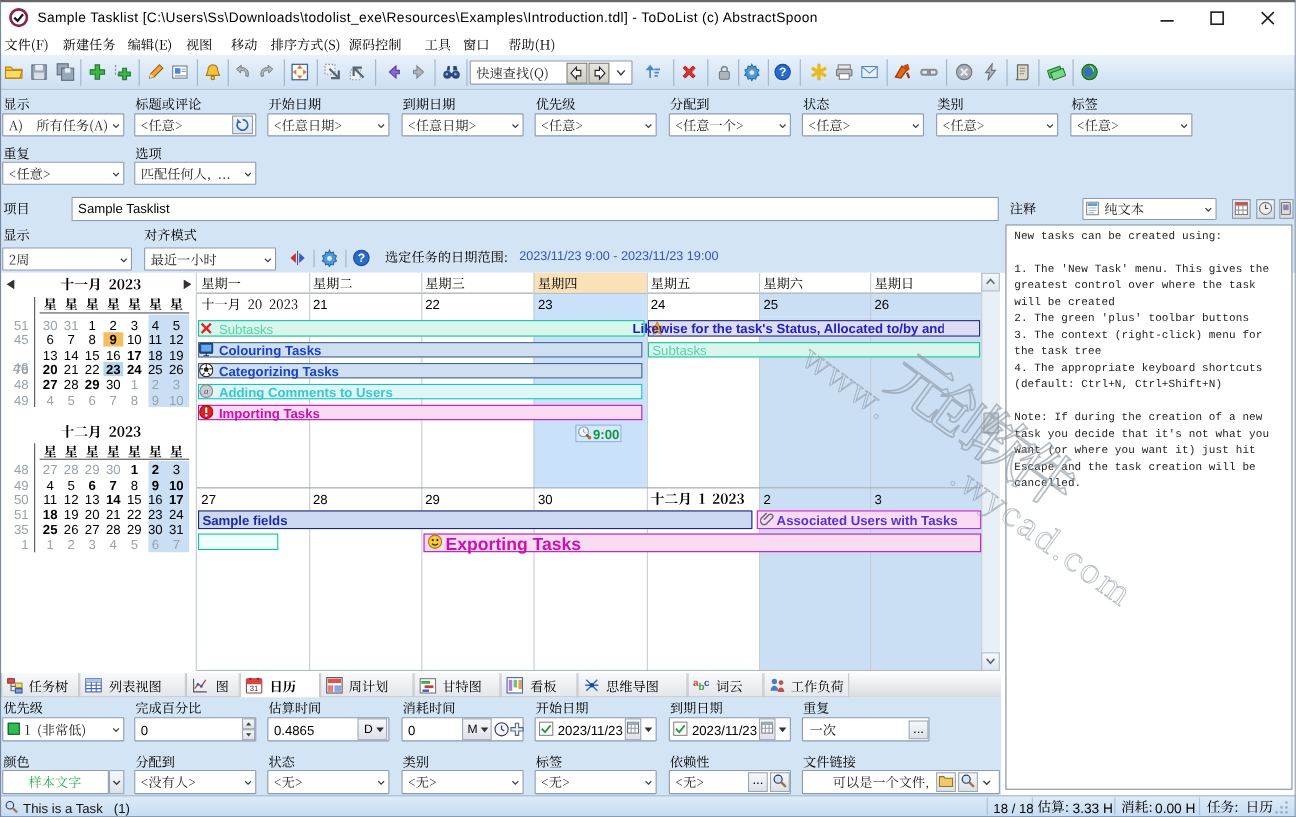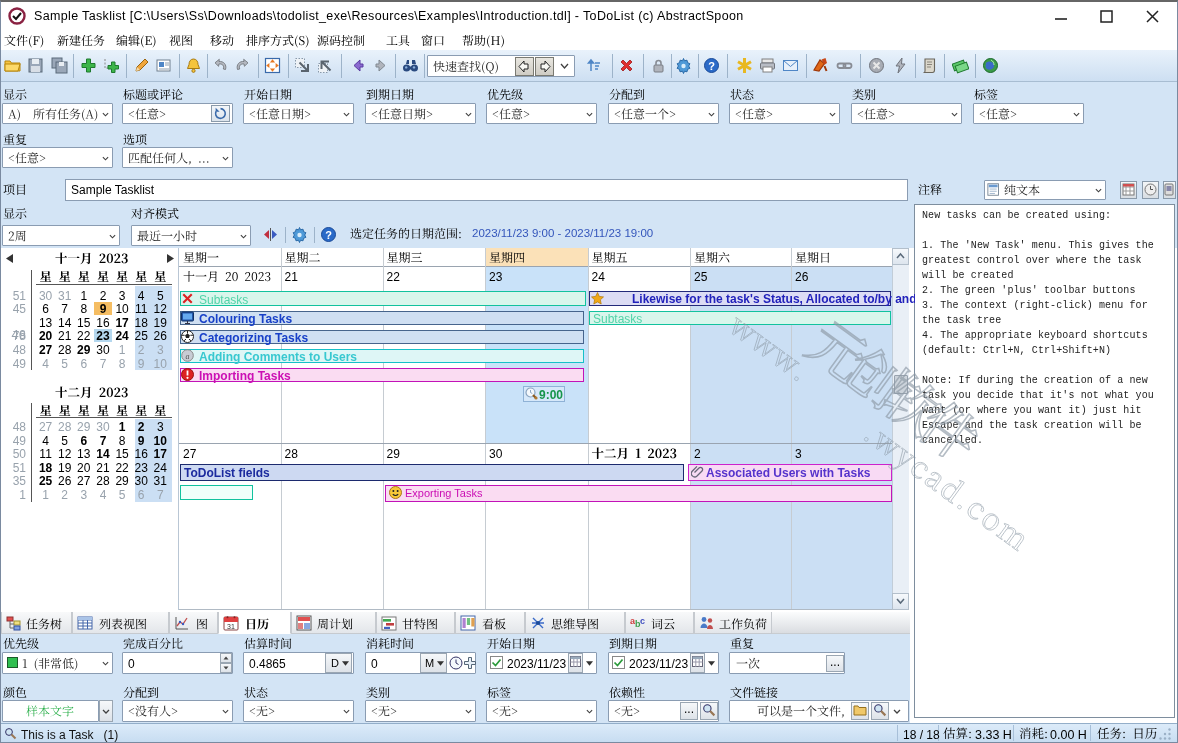--- a/index.html
+++ b/index.html
@@ -424,21 +424,21 @@
 <div class="t" style="left:795px;top:447px">3</div>
 <div class="a" style="left:179.5px;top:291px;width:406px;height:14.5px;background:#d9f6ec;border:1px solid #12c29e;overflow:hidden;z-index:5"></div>
 <svg class="a" style="left:181px;top:292px;width:13px;height:13px;z-index:6" viewBox="0 0 13 13">
     <path d="M1.5 3l1.5-1.5L6.5 5 10 1.5 11.5 3 8 6.5l3.5 3.5-1.5 1.5L6.5 8 3 11.5 1.5 10 5 6.5z" fill="#dd2222"></path>
   </svg>
 <div class="t" style="left:199px;top:292.5px;color:#52d3a8;font-weight:normal;font-size:12px;z-index:6">Subtasks</div>
 <div class="a" style="left:589px;top:291px;width:302px;height:14.5px;background:#dcdcf4;border:1px solid #232a7a;overflow:hidden;z-index:5"></div>
 <svg class="a" style="left:591px;top:291.5px;width:13px;height:13px;z-index:6" viewBox="0 0 13 13">
     <path d="M6.5 0.5l1.8 3.9 4.2.5-3.1 2.9.8 4.2-3.7-2.1-3.7 2.1.8-4.2L.5 4.9l4.2-.5z" fill="#f0a818" stroke="#b07808" stroke-width="0.7"></path>
   </svg>
-<div class="t" style="left:632px;top:292px;color:#2222bb;font-weight:bold;font-size:12px;max-width:283px;overflow:hidden;z-index:6">Likewise for the task's Status, Allocated to/by and</div>
+<div class="t" style="left:575px;top:292px;color:#2222bb;font-weight:bold;font-size:12px;max-width:283px;overflow:hidden;z-index:6">Likewise for the task's Status, Allocated to/by and</div>
 <div class="a" style="left:179.5px;top:310.5px;width:404.5px;height:14.5px;background:#cfdff2;border:1px solid #46648c;overflow:hidden;z-index:5"></div>
 <svg class="a" style="left:181px;top:311px;width:13px;height:13px;z-index:6" viewBox="0 0 13 13">
     <rect x="0.5" y="1" width="12" height="9" rx="1" fill="#2255aa" stroke="#113366"></rect>
     <rect x="2" y="2.5" width="9" height="6" fill="#66aaee"></rect>
     <path d="M4 12.5h5M6.5 10v2.5" stroke="#334"></path>
   </svg>
 <div class="t" style="left:199px;top:312px;color:#1840c8;font-weight:bold;font-size:12px;z-index:6">Colouring Tasks</div>
 <div class="a" style="left:589px;top:310.5px;width:302px;height:14.5px;background:#d9f6ec;border:1px solid #12c29e;overflow:hidden;z-index:5"></div>
 <div class="t" style="left:593px;top:312px;color:#52d3a8;font-weight:normal;font-size:12px;z-index:6">Subtasks</div>
 <div class="a" style="left:179.5px;top:329.5px;width:404.5px;height:14.5px;background:#cfdff2;border:1px solid #46648c;overflow:hidden;z-index:5"></div>
@@ -463,35 +463,35 @@
 <div class="t" style="left:199px;top:369px;color:#cb0fb4;font-weight:bold;font-size:12px;z-index:6">Importing Tasks</div>
 <div class="a" style="left:523px;top:385.5px;width:42px;height:16px;background:#d6e8fa;border:1px solid #8fb2d6;overflow:hidden;z-index:5"></div>
 <svg class="a" style="left:525px;top:387px;width:13px;height:13px;z-index:6" viewBox="0 0 13 13">
     <circle cx="5.5" cy="5.5" r="4.5" fill="#f4f8fc" stroke="#8aa4c0" stroke-width="1.2"></circle>
     <path d="M5.5 3v2.5l1.8 1" stroke="#8aa4c0" fill="none"></path>
     <path d="M8 8l3.2 3.2" stroke="#8a5a20" stroke-width="2.2"></path>
     <circle cx="11" cy="11" r="1.6" fill="#b07830"></circle>
   </svg>
 <div class="t" style="left:539px;top:387.5px;color:#16954a;font-weight:bold;font-size:12px;z-index:6">9:00</div>
 <div class="a" style="left:179.5px;top:463.5px;width:504.5px;height:17px;background:#cdd9f2;border:1px solid #1c2a6e;overflow:hidden;z-index:5"></div>
-<div class="t" style="left:184px;top:466px;color:#1b2a9e;font-weight:bold;font-size:12px;z-index:6">ToDoList fields</div>
+<div class="t" style="left:184px;top:466px;color:#1b2a9e;font-weight:bold;font-size:12px;z-index:6">Sample fields</div>
 <div class="a" style="left:687.5px;top:463.5px;width:204px;height:17px;background:#f8daf4;border:1px solid #cc22cc;overflow:hidden;z-index:5"></div>
 <svg class="a" style="left:691px;top:465px;width:13px;height:13px;z-index:6" viewBox="0 0 13 13">
     <path d="M3.5 7.5L8 3a2.1 2.1 0 013 3l-5 5a3.4 3.4 0 01-4.8-4.8L6 1.4" fill="none" stroke="#667" stroke-width="1.3"></path>
   </svg>
 <div class="t" style="left:706px;top:466px;color:#5533cc;font-weight:bold;font-size:12px;z-index:6">Associated Users with Tasks</div>
 <div class="a" style="left:179.5px;top:484.5px;width:73px;height:15.5px;background:#effffa;border:1px solid #12c29e;overflow:hidden;z-index:5"></div>
 <div class="a" style="left:385px;top:484.5px;width:507px;height:17px;background:#fadcf2;border:1px solid #c213b8;overflow:hidden;z-index:5"></div>
 <svg class="a" style="left:389px;top:486px;width:13px;height:13px;z-index:6" viewBox="0 0 13 13">
     <circle cx="6.5" cy="6.5" r="6" fill="#f8c838" stroke="#a87818"></circle>
     <circle cx="4.4" cy="5" r="1" fill="#222"></circle>
     <circle cx="8.6" cy="5" r="1" fill="#222"></circle>
     <path d="M3.8 8.2c1.5 1.8 3.9 1.8 5.4 0" fill="none" stroke="#222" stroke-width="1.1"></path>
   </svg>
-<div class="t" style="left:405px;top:487px;color:#cb0fb4;font-weight:normal;font-size:11px;z-index:6">Exporting Tasks</div>
+<div class="t" style="left:405px;top:487px;color:#cb0fb4;font-weight:bold;font-size:16px;z-index:6">Exporting Tasks</div>
 <div class="a" style="left:892px;top:248px;width:17px;height:362px;background:#e9eff6;border-left:1px solid #c2cdd8"></div>
 <div class="a" style="left:892px;top:248px;width:17px;height:17px;background:linear-gradient(#f6f9fc,#dde5ee);border:1px solid #b3bfcb"></div>
 <svg class="a" style="left:892px;top:248px;width:17px;height:17px" viewBox="0 0 17 17">
     <path d="M5 10l3.5-4 3.5 4" fill="none" stroke="#5a6a7a" stroke-width="1.5"></path>
   </svg>
 <div class="a" style="left:892px;top:593px;width:17px;height:17px;background:linear-gradient(#f6f9fc,#dde5ee);border:1px solid #b3bfcb"></div>
 <svg class="a" style="left:892px;top:593px;width:17px;height:17px" viewBox="0 0 17 17">
     <path d="M5 6l3.5 4 3.5-4" fill="none" stroke="#5a6a7a" stroke-width="1.5"></path>
   </svg>
 <div class="a" style="left:893.5px;top:375px;width:14px;height:19px;background:#ccd3db;border:1px solid #98a2ae;border-radius:1px"></div>

